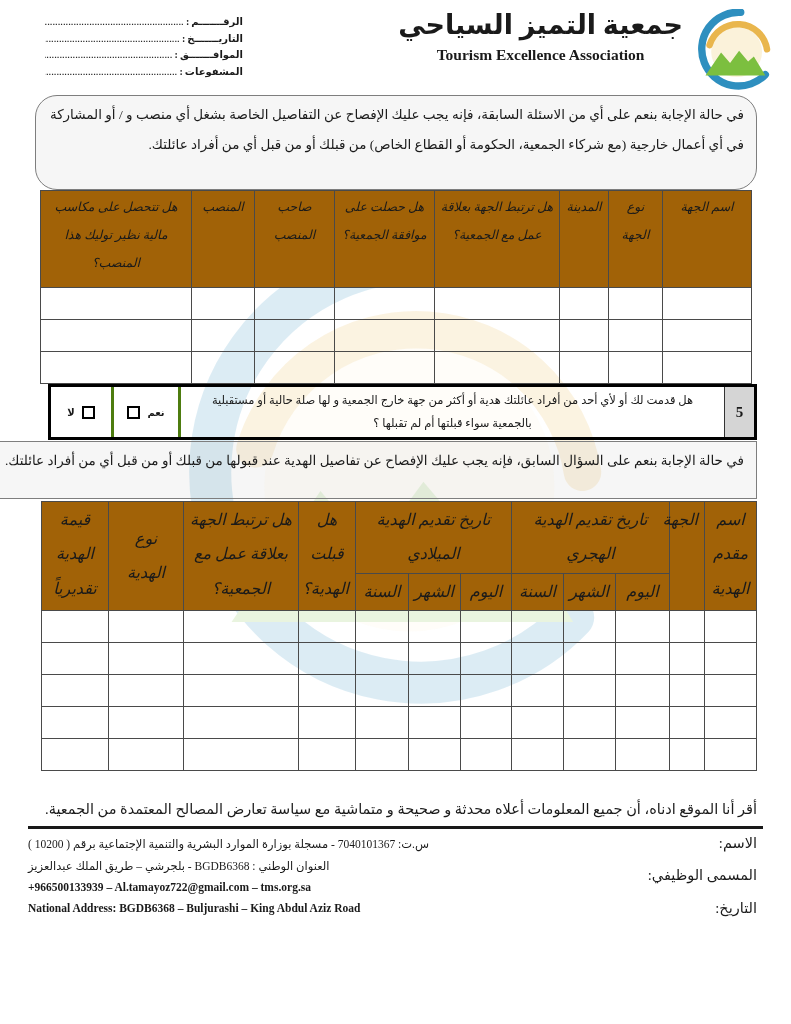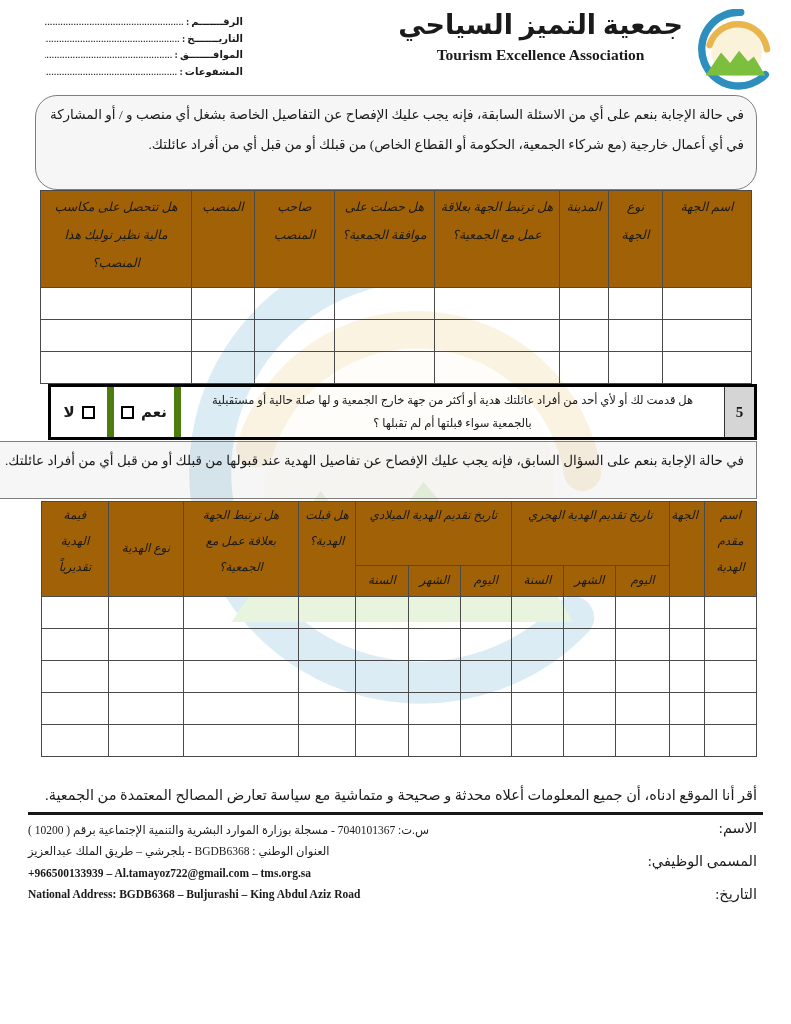--- a/index.html
+++ b/index.html
@@ -43,27 +43,27 @@
   .t1 { width:711px; margin-right:5px; }
   .t1 thead tr { height:97px; }
   .t1 th { vertical-align:top; line-height:2.25; padding:2px 3px; font-size:12.5px; text-align:center; }
   .t1 tbody td { height:32px; }
 
   
   .q5 { display:flex; width:709px; height:56px; border:3px solid #000; margin-right:0; align-items:stretch; }
   .q5 > div + div { border-left:0; }
   .q5-num { width:29px; flex:none; background:#d5d5d5; display:flex; align-items:center; justify-content:center; font-weight:bold; font-size:15px; }
   .q5-text { flex:1; border-right:1px solid #333; display:flex; align-items:center; justify-content:center; text-align:center; font-size:11.5px; line-height:2.0; padding:0 10px; }
-  .q5-choice { flex:none; border-right:7px solid #4d7c0f; display:flex; align-items:center; justify-content:center; gap:7px; font-weight:bold; font-size:15px; }
+  .q5-choice { flex:none; border-right:3px solid #4d7c0f; display:flex; align-items:center; justify-content:center; gap:7px; font-weight:bold; font-size:10px; }
   .q5-yes { width:67px; }
   .q5-no { width:63px; }
   .cb { width:13px; height:13px; border:2px solid #000; background:#fff; flex:none; }
 
   .t2 { width:715px; margin-top:2px; }
-  .t2 th { font-size:12px; line-height:2.15; padding:1px 6px; vertical-align:top; }
+  .t2 th { font-size:16px; line-height:2.15; padding:1px 6px; vertical-align:top; }
   .t2 thead tr.r1 { height:64px; }
   .t2 thead tr.r2 { height:31px; }
   .t2 thead tr.r2 th { vertical-align:middle; }
   .t2 th.center-v { vertical-align:middle; }
   .t2 tbody td { height:32px; }
 
   .declaration { margin-top:22px; width:722px; font-size:14.5px; line-height:2.3; text-align:right; }
   .sig-row { font-size:14.5px; line-height:2.25; text-align:right; }
 
   

